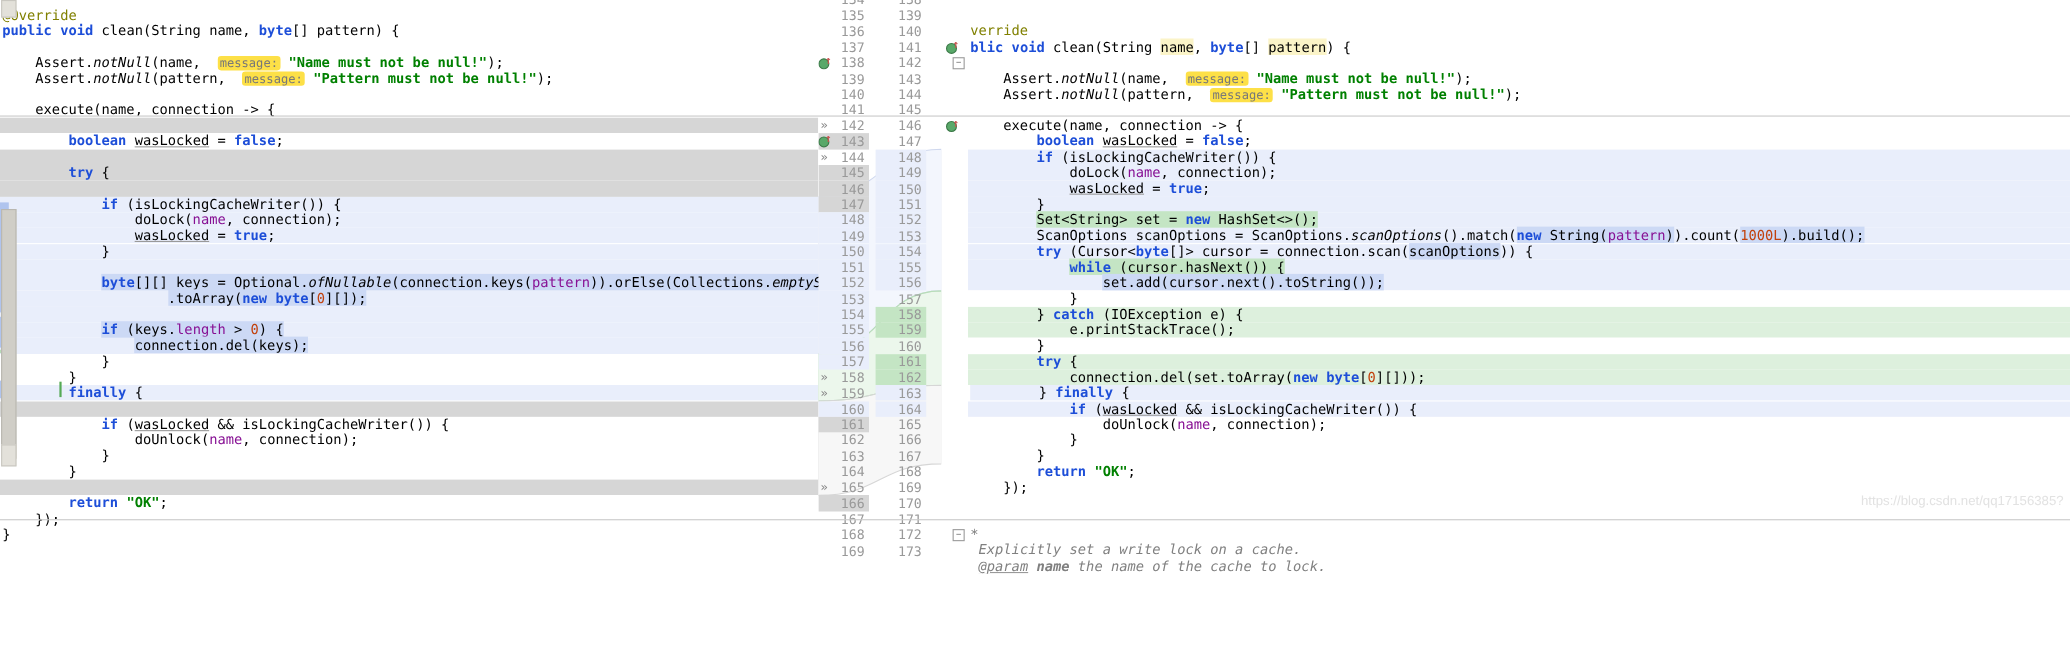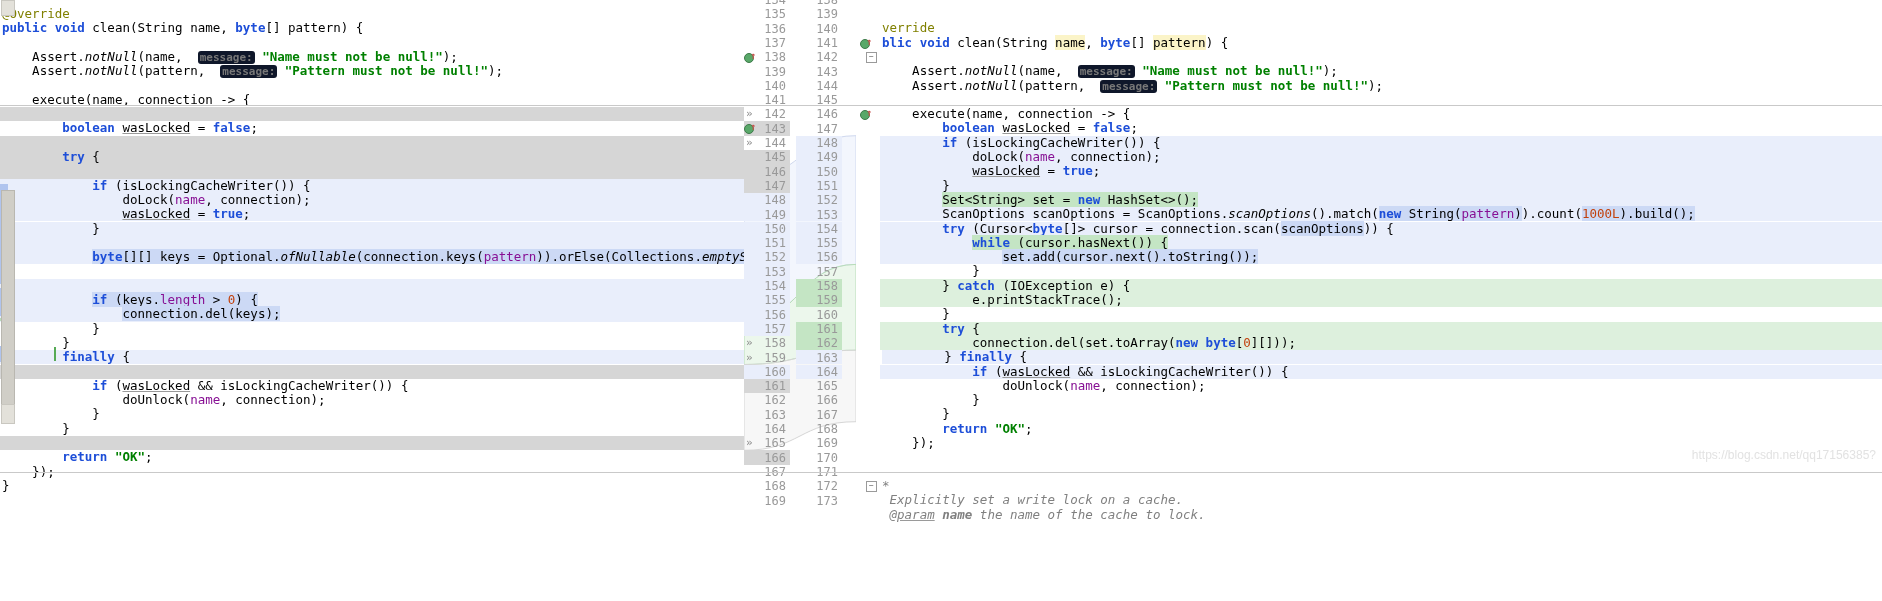--- a/index.html
+++ b/index.html
@@ -35,21 +35,21 @@
   .mark {background:#fbf4c8;}
 
   
   .kw  {color:#1d4ed8;font-weight:bold;}
   .str {color:#008000;font-weight:bold;}
   .num {color:#c2410c;}
   .ann {color:#808000;}
   .fld {color:#871094;}
   .mth {font-style:italic;}
   .cmt {color:#808080;font-style:italic;}
-  .hint{color:#787878;background:#0f172a;border-radius:3px;padding:0 2px;font-size:11px;font-weight:bold;}
+  .hint{color:#787878;background:#fde047;border-radius:3px;padding:0 2px;font-size:11px;}
   .und {text-decoration:underline;text-decoration-color:#9a9a9a;}
 
   
   #leftPane{left:0;width:744px;background:#fff;}
   #leftCode{position:absolute;left:0;top:0;width:744px;}
   #leftGutterStrip{position:absolute;left:0;top:0;width:8px;height:601px;background:transparent;z-index:5;}
   .lstripe{position:absolute;left:0;width:8px;}
   .lstripe.b{background:#b0c4ee;}
   .lstripe.g{background:#b6dcb6;}
 
@@ -113,20 +113,21 @@
         <div class="ln bg-white" style="top: 121.4px; position: absolute; left: 0px; right: 0px;"><span class="txt" style="padding-left: 2px;">        <span class="kw">boolean</span> <span class="und">wasLocked</span> = <span class="kw">false</span>;</span></div>
         <div class="ln bg-grey" style="top: 135.7px; position: absolute; left: 0px; right: 0px;"><span class="txt" style="padding-left: 2px;">&nbsp;</span></div>
         <div class="ln bg-grey" style="top: 150px; position: absolute; left: 0px; right: 0px;"><span class="txt" style="padding-left: 2px;">        <span class="kw">try</span> {</span></div>
         <div class="ln bg-grey" style="top: 164.3px; position: absolute; left: 0px; right: 0px;"><span class="txt" style="padding-left: 2px;">&nbsp;</span></div>
         <div class="ln bg-blue" style="top: 178.6px; position: absolute; left: 0px; right: 0px;"><span class="txt" style="padding-left: 2px;">            <span class="kw">if</span> (isLockingCacheWriter()) {</span></div>
         <div class="ln bg-blue" style="top: 192.9px; position: absolute; left: 0px; right: 0px;"><span class="txt" style="padding-left: 2px;">                doLock(<span class="fld">name</span>, connection);</span></div>
         <div class="ln bg-blue" style="top: 207.2px; position: absolute; left: 0px; right: 0px;"><span class="txt" style="padding-left: 2px;">                <span class="und">wasLocked</span> = <span class="kw">true</span>;</span></div>
         <div class="ln bg-blue" style="top: 221.5px; position: absolute; left: 0px; right: 0px;"><span class="txt" style="padding-left: 2px;">            }</span></div>
         <div class="ln bg-blue" style="top: 235.8px; position: absolute; left: 0px; right: 0px;"><span class="txt" style="padding-left: 2px;">&nbsp;</span></div>
         <div class="ln bg-blue" style="top: 250.1px; position: absolute; left: 0px; right: 0px;"><span class="txt" style="padding-left: 2px;">            <span class="chg-b"><span class="kw">byte</span>[][] keys = Optional.<span class="mth">ofNullable</span>(connection.keys(<span class="fld">pattern</span>)).orElse(Collections.<span class="mth">emptySet</span>())</span></span></div>
+        <div class="ln bg-blue" style="top: 264.4px; position: absolute; left: 0px; right: 0px;"><span class="txt" style="padding-left: 2px;">                    <span class="chg-b">.toArray(<span class="kw">new</span> <span class="kw">byte</span>[<span class="num">0</span>][]);</span></span></div>
         <div class="ln bg-blue" style="top: 278.7px; position: absolute; left: 0px; right: 0px;"><span class="txt" style="padding-left: 2px;">&nbsp;</span></div>
         <div class="ln bg-blue" style="top: 293px; position: absolute; left: 0px; right: 0px;"><span class="txt" style="padding-left: 2px;">            <span class="chg-b"><span class="kw">if</span> (keys.<span class="fld">length</span> &gt; <span class="num">0</span>) {</span></span></div>
         <div class="ln bg-blue" style="top: 307.3px; position: absolute; left: 0px; right: 0px;"><span class="txt" style="padding-left: 2px;">                <span class="chg-b">connection.del(keys);</span></span></div>
         <div class="ln bg-white" style="top: 321.6px; position: absolute; left: 0px; right: 0px;"><span class="txt" style="padding-left: 2px;">            }</span></div>
         <div class="ln bg-white" style="top: 335.9px; position: absolute; left: 0px; right: 0px;"><span class="txt" style="padding-left: 2px;">        }</span></div>
         <div class="ln bg-blue" style="top: 350.2px; position: absolute; left: 0px; right: 0px;"><span class="txt" style="padding-left: 2px;">        <span class="kw">finally</span> {</span></div>
         <div class="ln bg-grey" style="top: 364.5px; position: absolute; left: 0px; right: 0px;"><span class="txt" style="padding-left: 2px;">&nbsp;</span></div>
         <div class="ln bg-white" style="top: 378.8px; position: absolute; left: 0px; right: 0px;"><span class="txt" style="padding-left: 2px;">            <span class="kw">if</span> (<span class="und">wasLocked</span> &amp;&amp; isLockingCacheWriter()) {</span></div>
         <div class="ln bg-white" style="top: 393.1px; position: absolute; left: 0px; right: 0px;"><span class="txt" style="padding-left: 2px;">                doUnlock(<span class="fld">name</span>, connection);</span></div>
         <div class="ln bg-white" style="top: 407.4px; position: absolute; left: 0px; right: 0px;"><span class="txt" style="padding-left: 2px;">            }</span></div>

